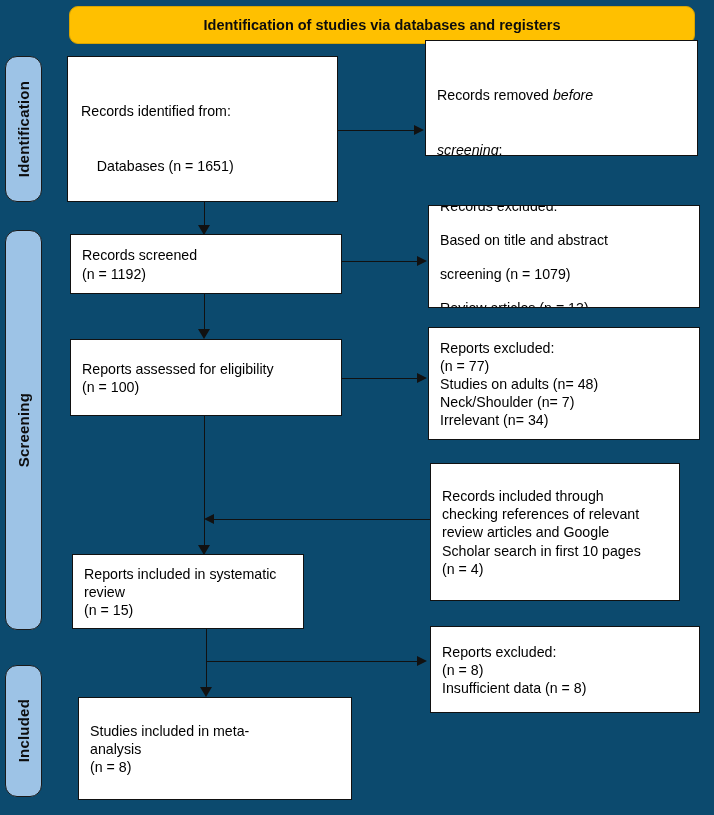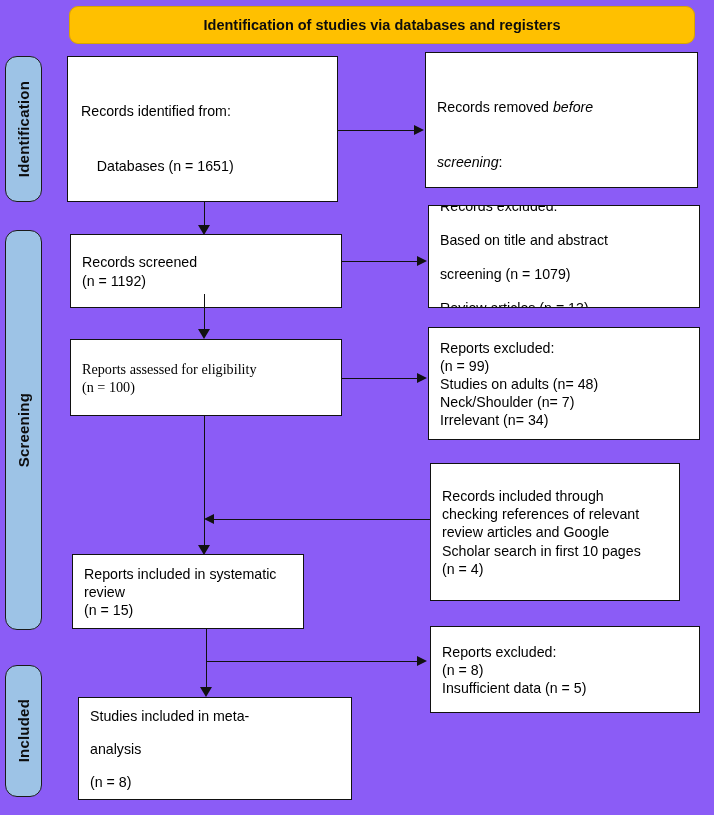--- a/index.html
+++ b/index.html
@@ -8,21 +8,21 @@
     background: #ffffff;
   }
   body {
     font-family: "Liberation Sans", sans-serif;
     -webkit-font-smoothing: antialiased;
   }
   #prisma-canvas {
     position: relative;
     width: 714px;
     height: 815px;
-    background: #8b5cf6;
+    background: #0c4a6e;
     overflow: hidden;
   }
   
   .phase-bar {
     position: absolute;
     background: #9dc3e6;
     border: 1.6px solid #1a1a1a;
     border-radius: 12px;
     box-sizing: border-box;
     display: flex;
@@ -129,59 +129,59 @@
   <div class="node" style="left:67px; top:56px; width:271px; height:146px;padding-left:13px;">
     <div>Records identified from:</div>
     <div>    Databases (n = 1651)</div>
     
     
     
     
     
   </div>
 
-  <div class="node" style="left:425px; top:52px; width:273px; height:136px;">
+  <div class="node" style="left:425px; top:40px; width:273px; height:116px;">
     <div><span>Records removed </span><em>before</em></div>
     <div><em>screening</em><span>:</span></div>
     
     
   </div>
 
   <div class="hline" style="left:338px; top:130px; width:77px;"></div>
   <div class="arrow-right" style="left:414px; top:125px;"></div>
 
   <div class="vline" style="left:204px; top:202px; height:25px;"></div>
   <div class="arrow-down" style="left:198px; top:225px;"></div>
 
-  <div class="node vcenter" style="left:70px; top:234px; width:272px; height:74px;">
+  <div class="node vcenter" style="left:70px; top:234px; width:272px; height:60px;">
     <div>Records screened</div>
     <div>(n = 1192)</div>
   </div>
 
   <div class="node vcenter" style="left:428px; top:205px; width:272px; height:103px;gap:16px;">
     <div>Records excluded:</div>
     <div>Based on title and abstract</div>
     <div>screening (n = 1079)</div>
     <div>Review articles (n = 13)</div>
   </div>
 
   <div class="hline" style="left:342px; top:261px; width:76px;"></div>
   <div class="arrow-right" style="left:417px; top:256px;"></div>
 
   <div class="vline" style="left:204px; top:294px; height:36px;"></div>
   <div class="arrow-down" style="left:198px; top:329px;"></div>
 
-  <div class="node vcenter" style="left:70px; top:339px; width:272px; height:77px;font-family:Liberation Serif, serif;">
+  <div class="node vcenter" style="left:70px; top:339px; width:272px; height:77px;">
     <div>Reports assessed for eligibility</div>
     <div>(n = 100)</div>
   </div>
 
   <div class="node vcenter" style="left:428px; top:327px; width:272px; height:113px;">
     <div>Reports excluded:</div>
-    <div>(n = 99)</div>
+    <div>(n = 77)</div>
     <div>Studies on adults (n= 48)</div>
     <div>Neck/Shoulder (n= 7)</div>
     <div>Irrelevant (n= 34)</div>
   </div>
 
   <div class="hline" style="left:342px; top:378px; width:76px;"></div>
   <div class="arrow-right" style="left:417px; top:373px;"></div>
 
   <div class="vline" style="left:204px; top:416px; height:130px;"></div>
   <div class="arrow-down" style="left:198px; top:545px;"></div>
@@ -205,22 +205,22 @@
 
   <div class="vline" style="left:206px; top:629px; height:59px;"></div>
   <div class="arrow-down" style="left:200px; top:687px;"></div>
 
   <div class="hline" style="left:206px; top:661px; width:212px;"></div>
   <div class="arrow-right" style="left:417px; top:656px;"></div>
 
   <div class="node vcenter" style="left:430px; top:626px; width:270px; height:87px;">
     <div>Reports excluded:</div>
     <div>(n = 8)</div>
-    <div>Insufficient data (n = 5)</div>
-  </div>
-
-  <div class="node vcenter" style="left:78px; top:697px; width:274px; height:103px;justify-content:space-between;">
+    <div>Insufficient data (n = 8)</div>
+  </div>
+
+  <div class="node vcenter" style="left:78px; top:697px; width:274px; height:103px;">
     <div>Studies included in meta-</div>
     <div>analysis</div>
     <div>(n = 8)</div>
   </div>
 
 </div>
 
 </body></html>

